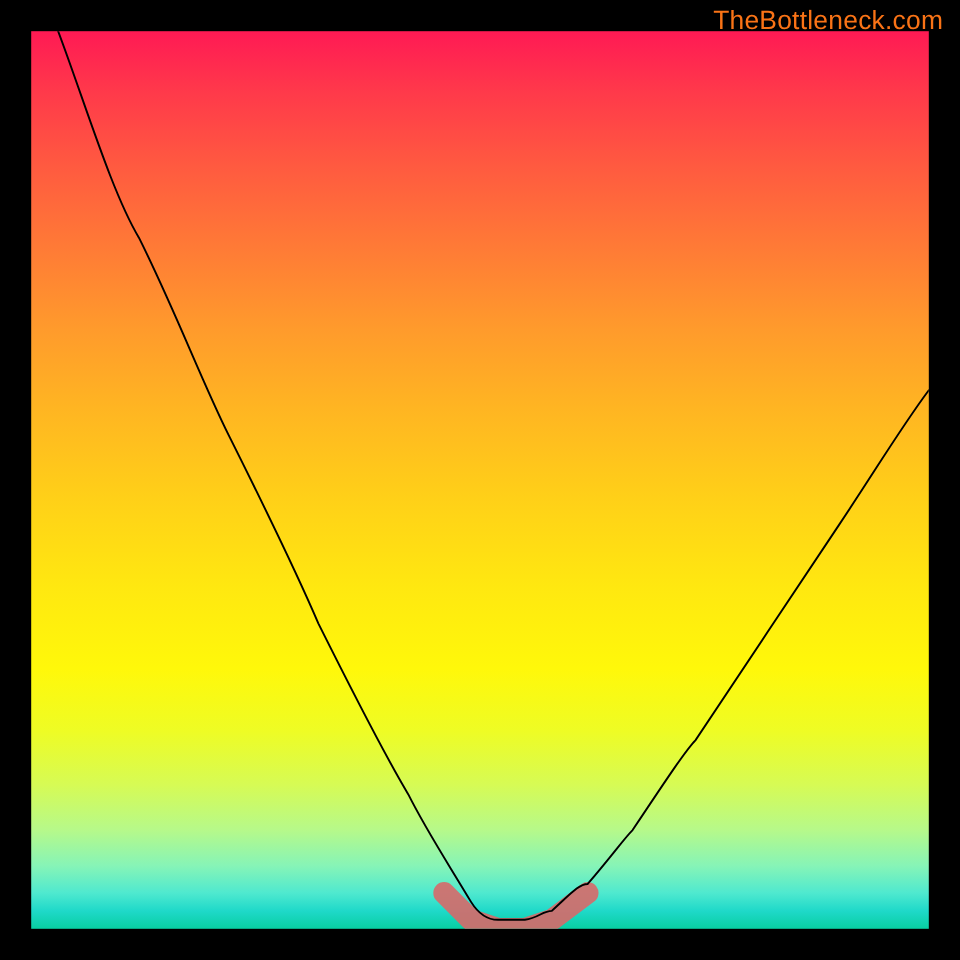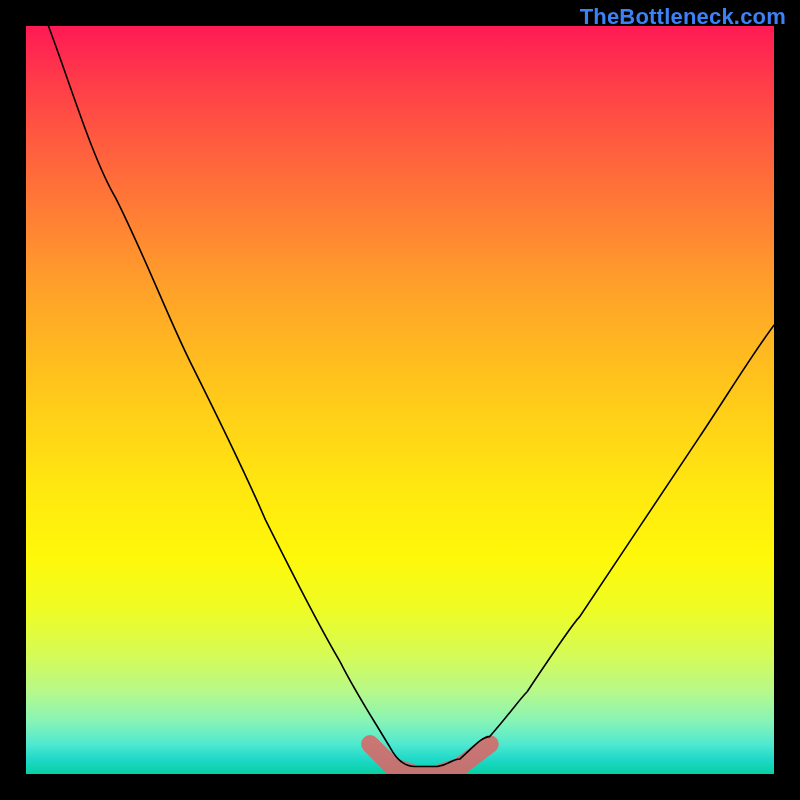--- a/index.html
+++ b/index.html
@@ -16,23 +16,23 @@
     left: 0;
     top: 0;
     width: 800px;
     height: 800px;
     background: #000;
   }
   .watermark {
     position: absolute;
     top: 4px;
     right: 14px;
-    color: #3b82f6;
+    color: #f97316;
     font-size: 22px;
-    font-weight: 700;
+    font-weight: 400;
     letter-spacing: 0.2px;
     user-select: none;
   }
   .plot {
     position: absolute;
     left: 26px;
     top: 26px;
     width: 748px;
     height: 748px;
     

